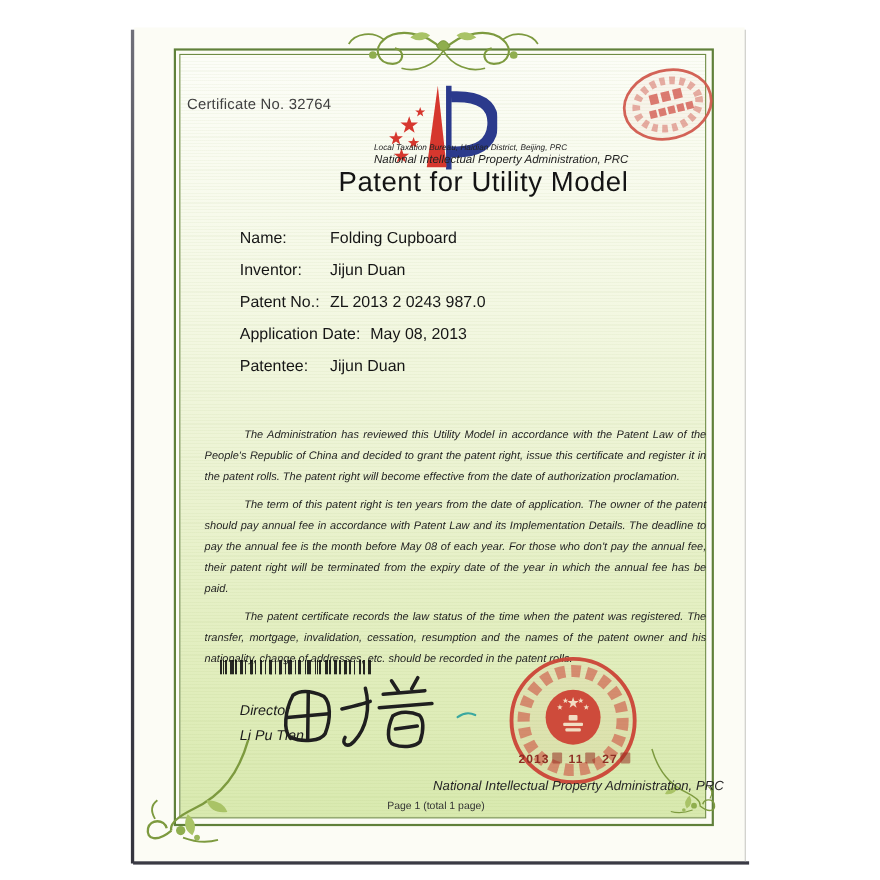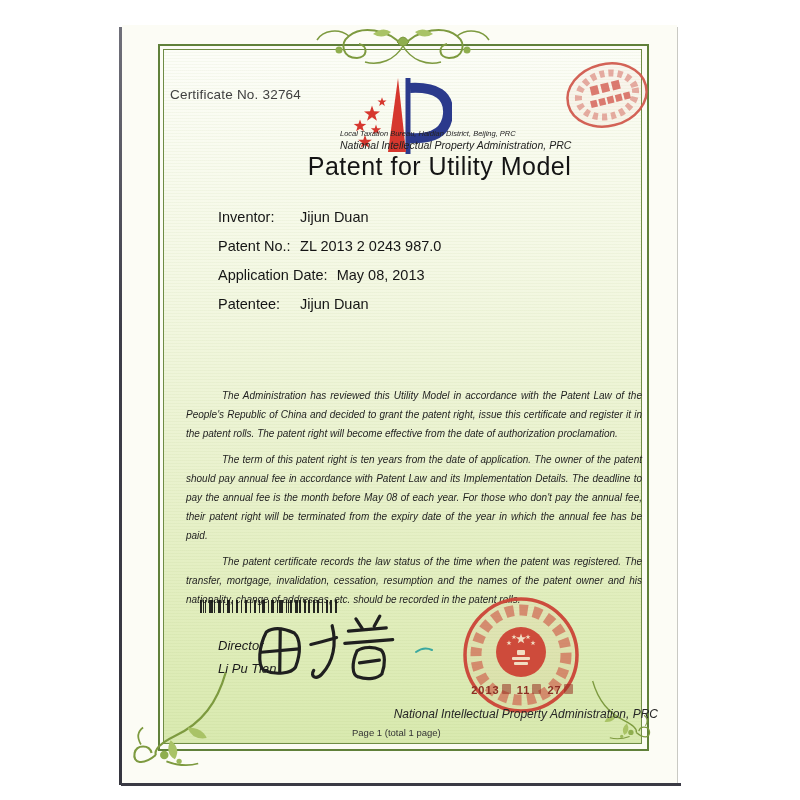--- a/index.html
+++ b/index.html
@@ -144,20 +144,24 @@
 
 <div class="abs stamp-caption">
   <div class="l1">Local Taxation Bureau, Haidian District, Beijing, PRC</div>
   <div class="l2">National Intellectual Property Administration, PRC</div>
 </div>
 
 <div class="abs title">Patent for Utility Model</div>
 
 <div class="abs fields">
   <div>
+    <span class="fl">Name:</span>
+    <span>Folding Cupboard</span>
+  </div>
+  <div>
     <span class="fl">Inventor:</span>
     <span>Jijun Duan</span>
   </div>
   <div>
     <span class="fl">Patent No.:</span>
     <span>ZL 2013 2 0243 987.0</span>
   </div>
   <div>
     <span class="fl inline">Application Date:</span>
     <span>May 08, 2013</span>

